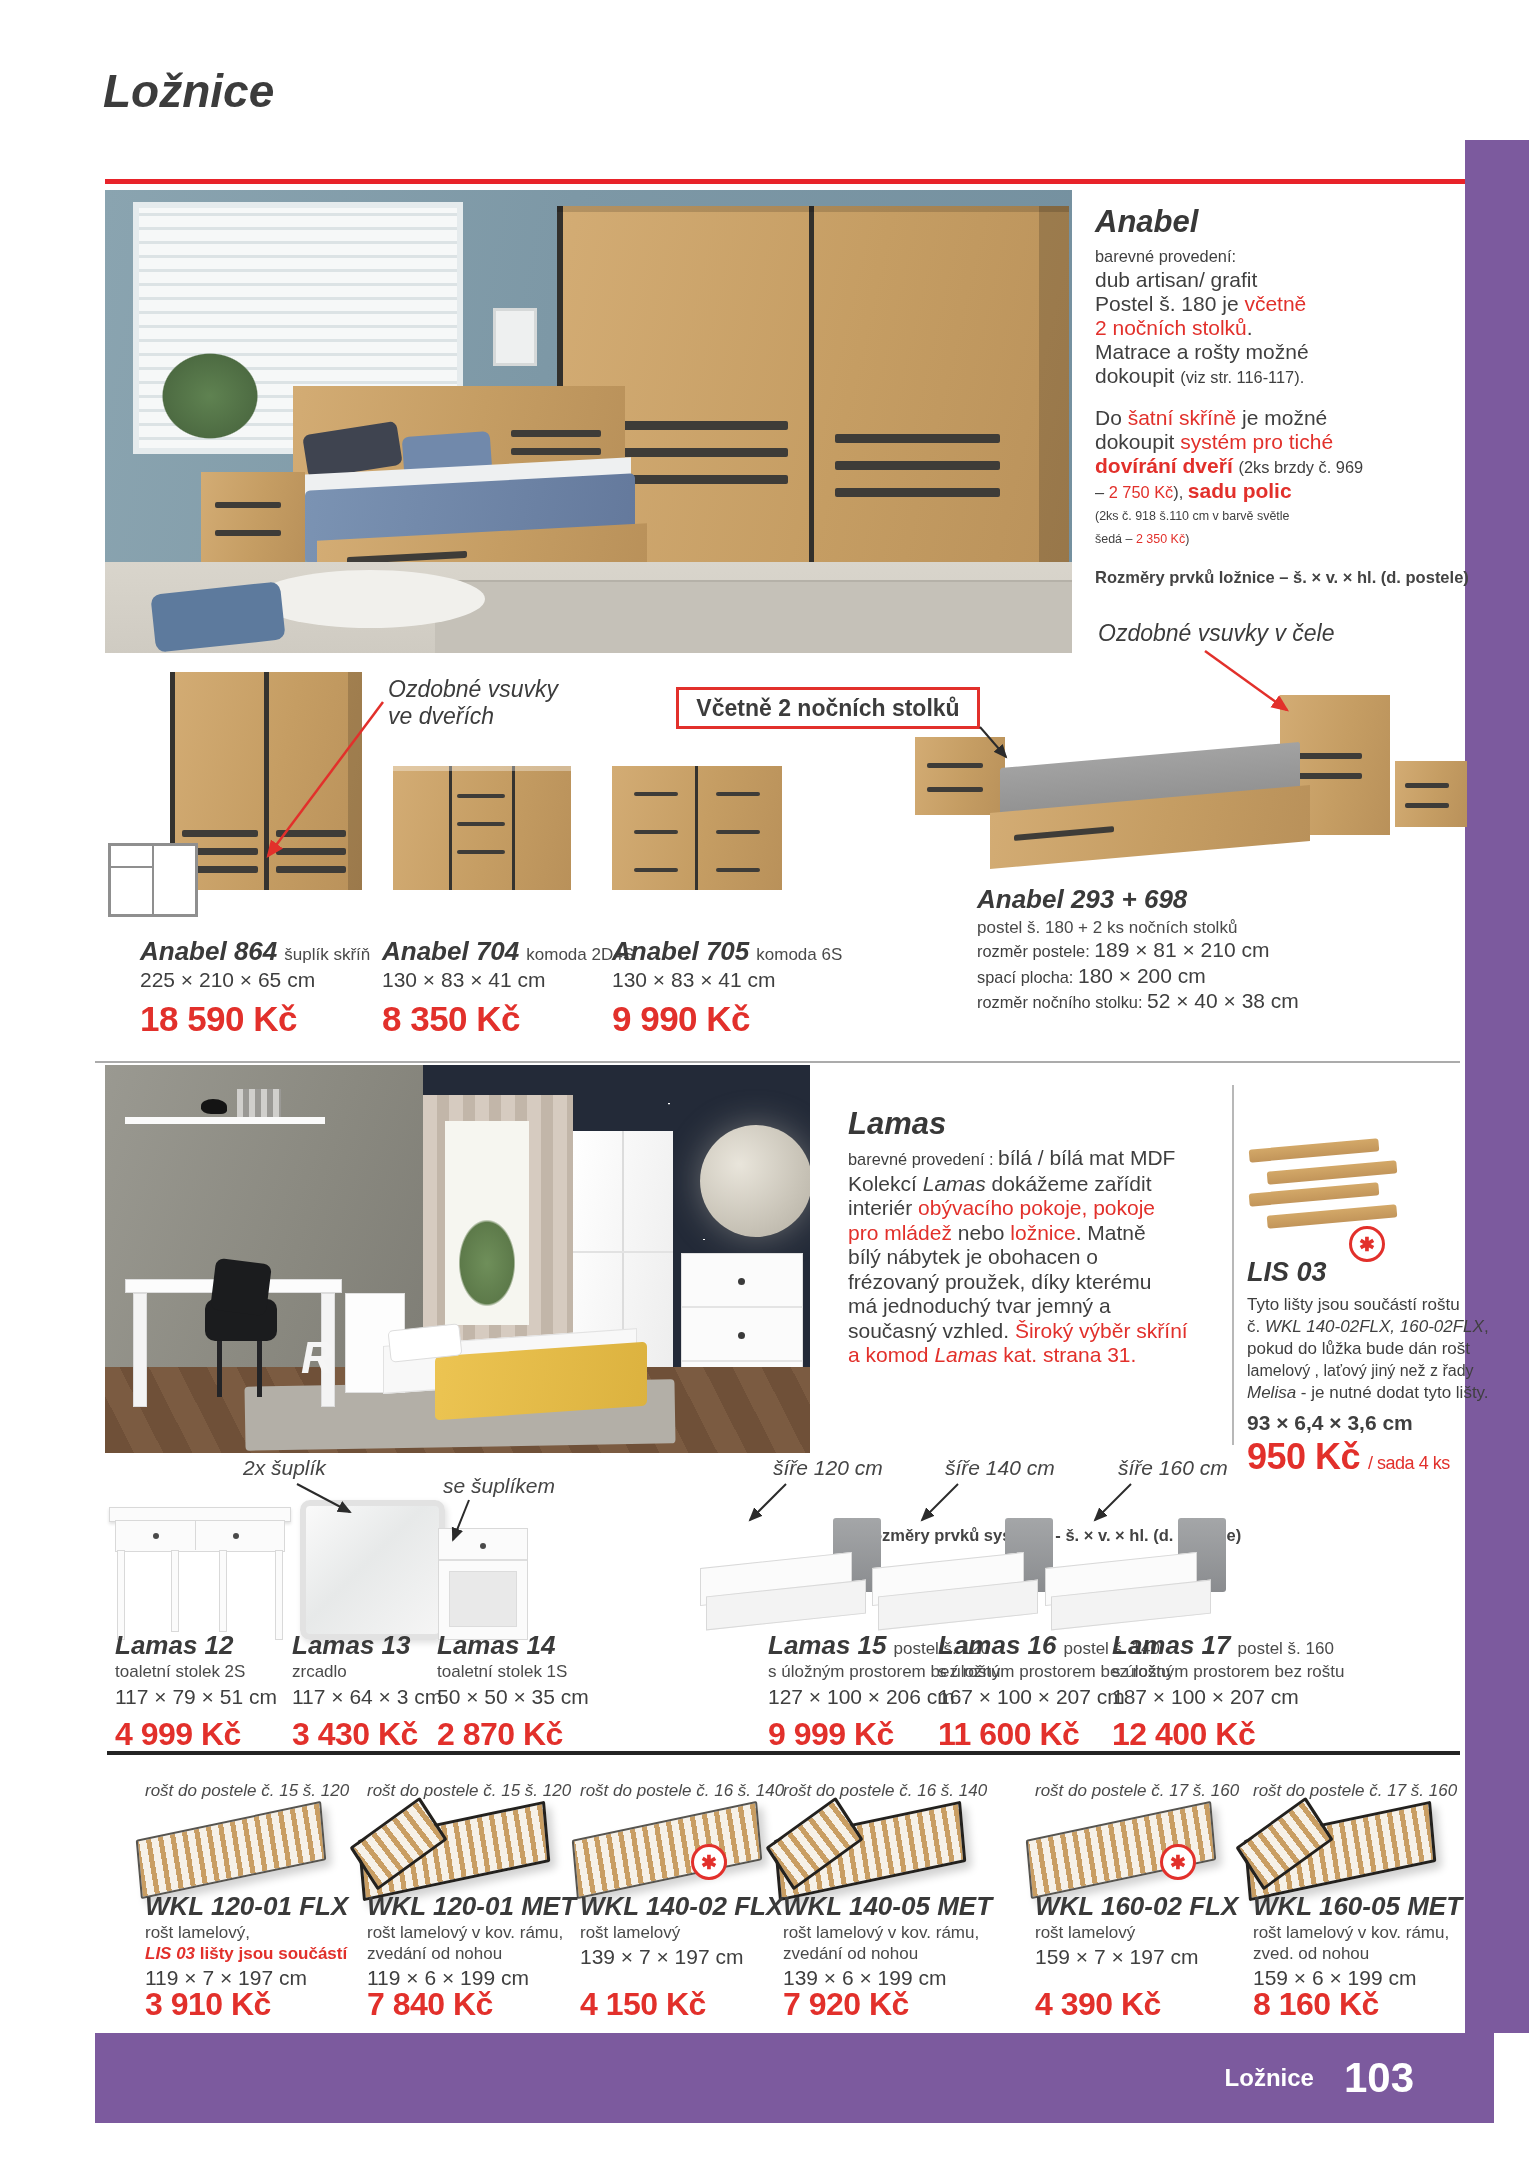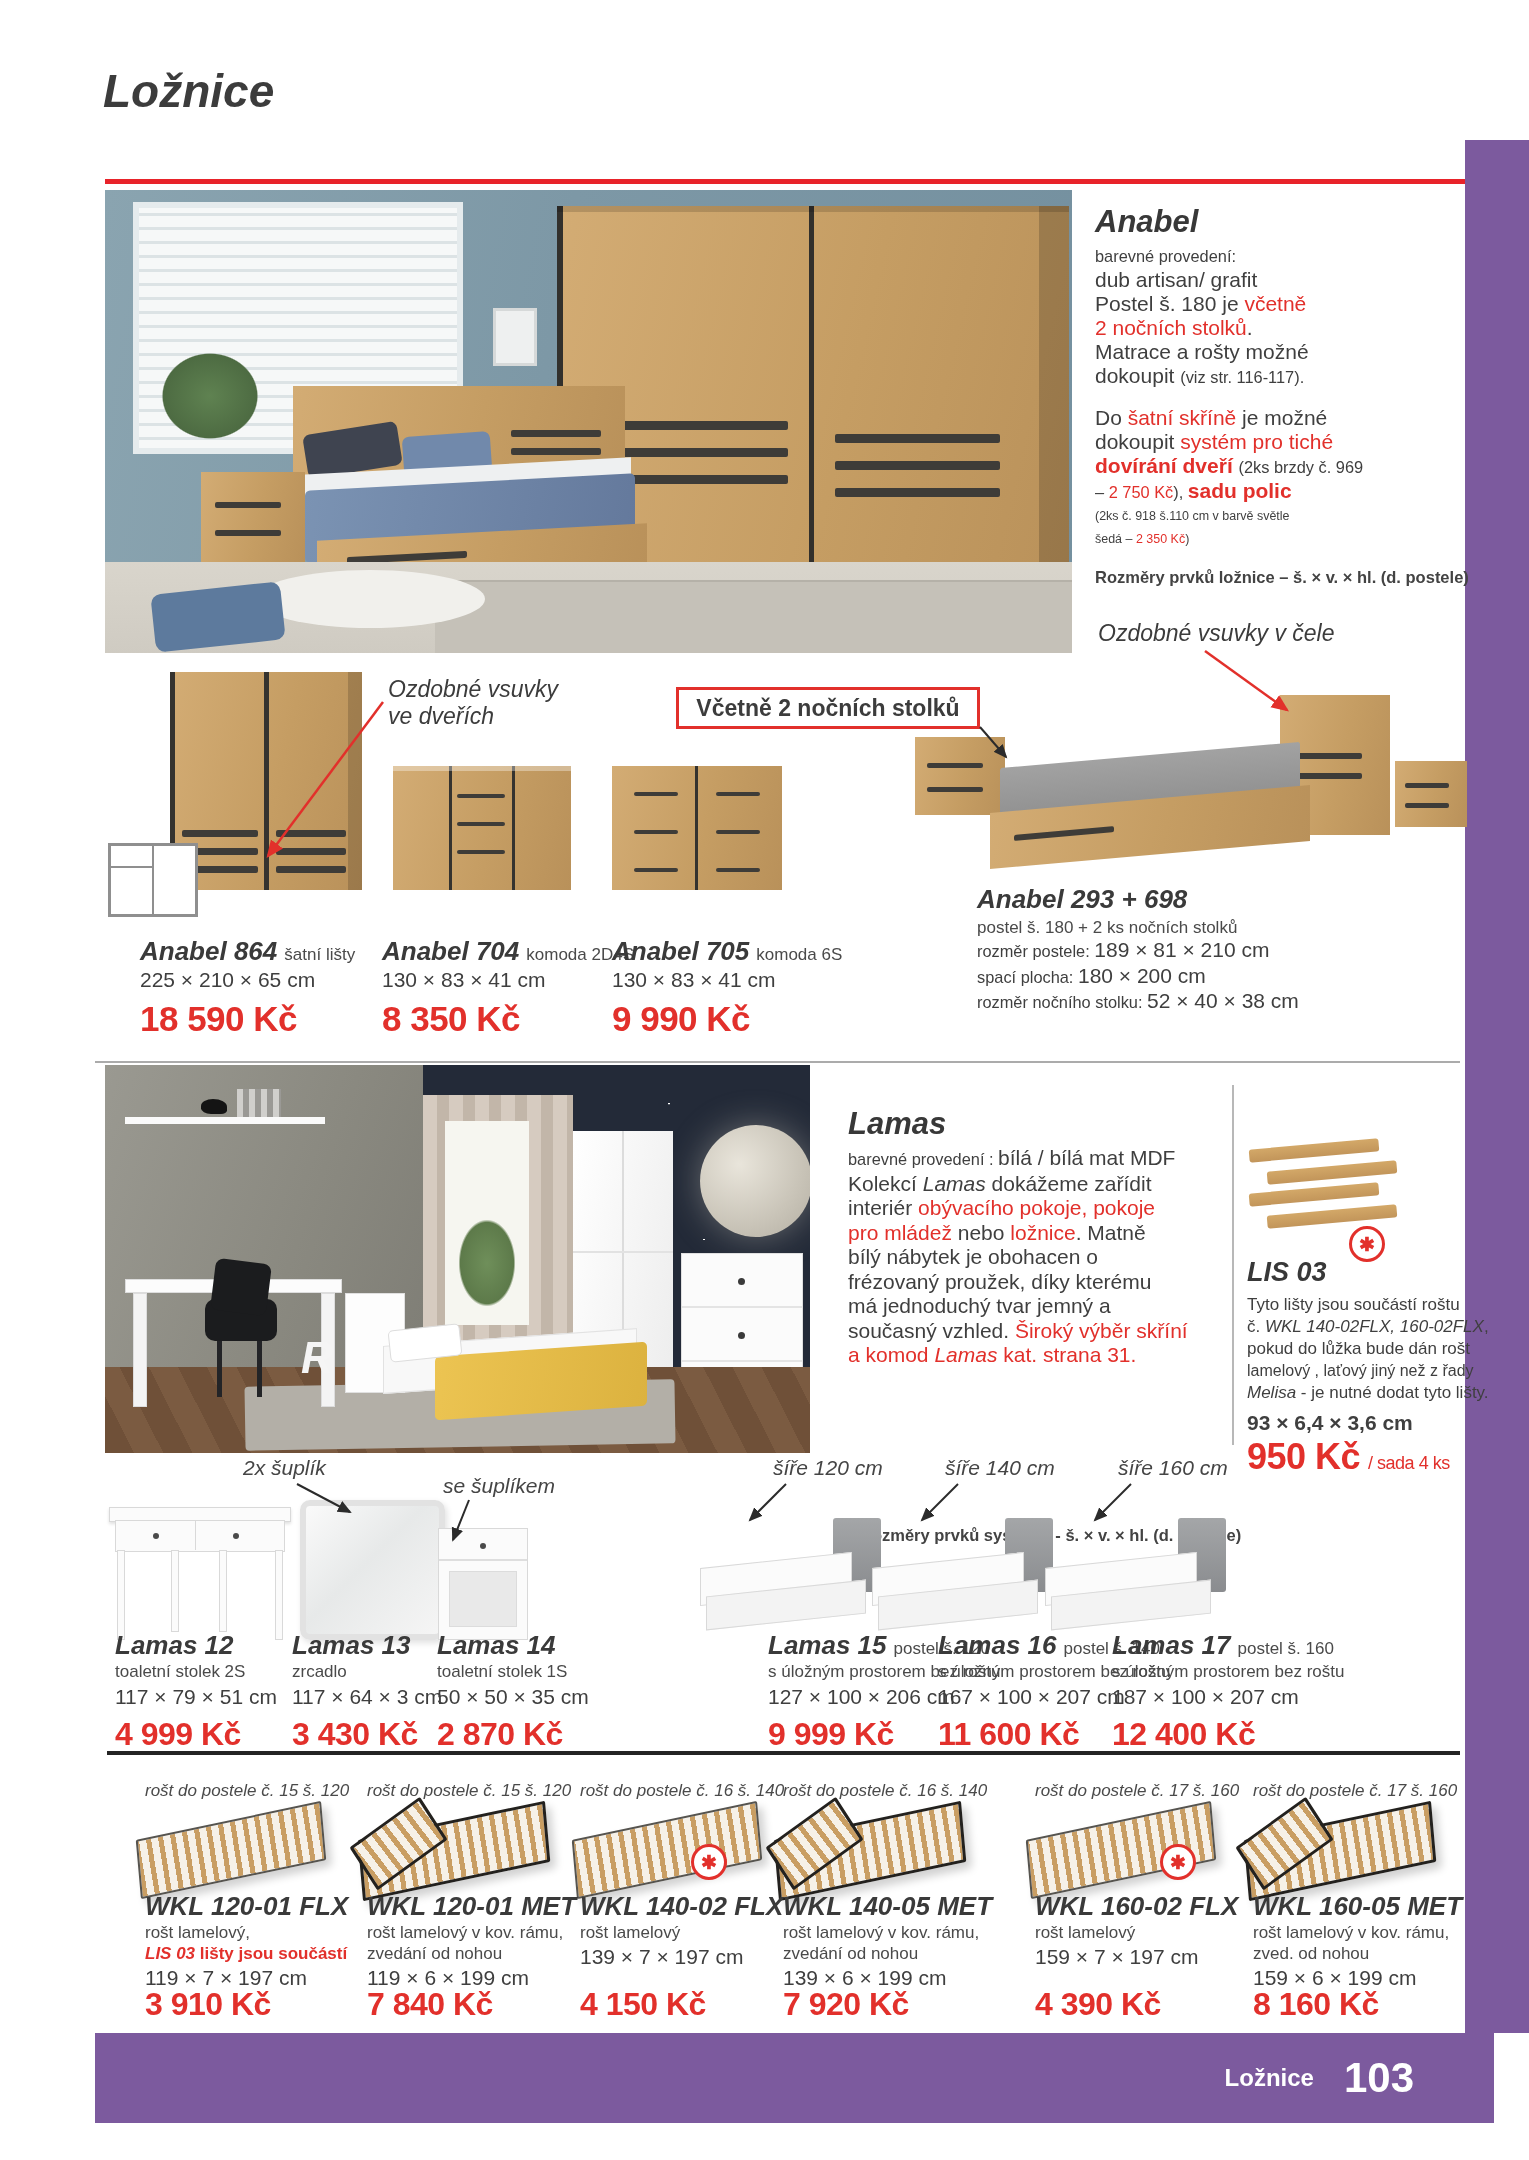--- a/index.html
+++ b/index.html
@@ -187,21 +187,21 @@
     <div class="abs wood" style="left:85px;top:104px;width:320px;height:56px;transform:skewY(-5deg);">
       <div class="slit" style="left:24px;top:24px;width:100px;height:6px;"></div>
     </div>
     <div class="abs wood" style="left:490px;top:66px;width:72px;height:66px;">
       <div class="slit" style="left:10px;top:22px;width:44px;height:5px;"></div>
       <div class="slit" style="left:10px;top:42px;width:44px;height:5px;"></div>
     </div>
   </div>
 
   <div class="pcol" style="left:140px;top:936px;">
-    <div><span class="pn">Anabel 864</span><span class="psub">šatní lišty</span></div>
+    <div><span class="pn">Anabel 864</span><span class="psub">šuplík skříň</span></div>
     <div class="pdims">225 × 210 × 65 cm</div>
     <div class="pprice">18 590 Kč</div>
   </div>
   <div class="pcol" style="left:382px;top:936px;">
     <div><span class="pn">Anabel 704</span><span class="psub">komoda 2D4S</span></div>
     <div class="pdims">130 × 83 × 41 cm</div>
     <div class="pprice">8 350 Kč</div>
   </div>
   <div class="pcol" style="left:612px;top:936px;">
     <div><span class="pn">Anabel 705</span><span class="psub">komoda 6S</span></div>

